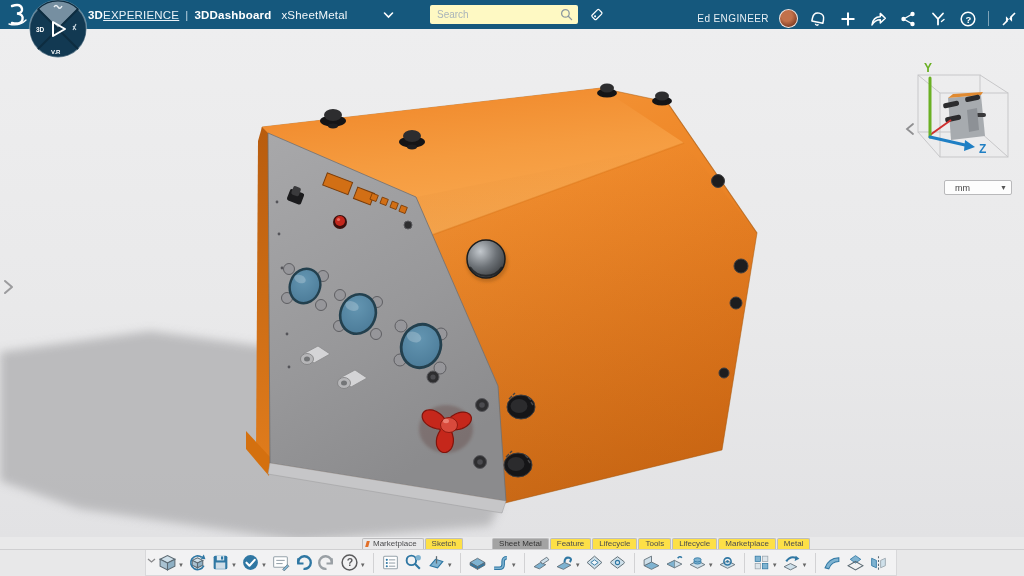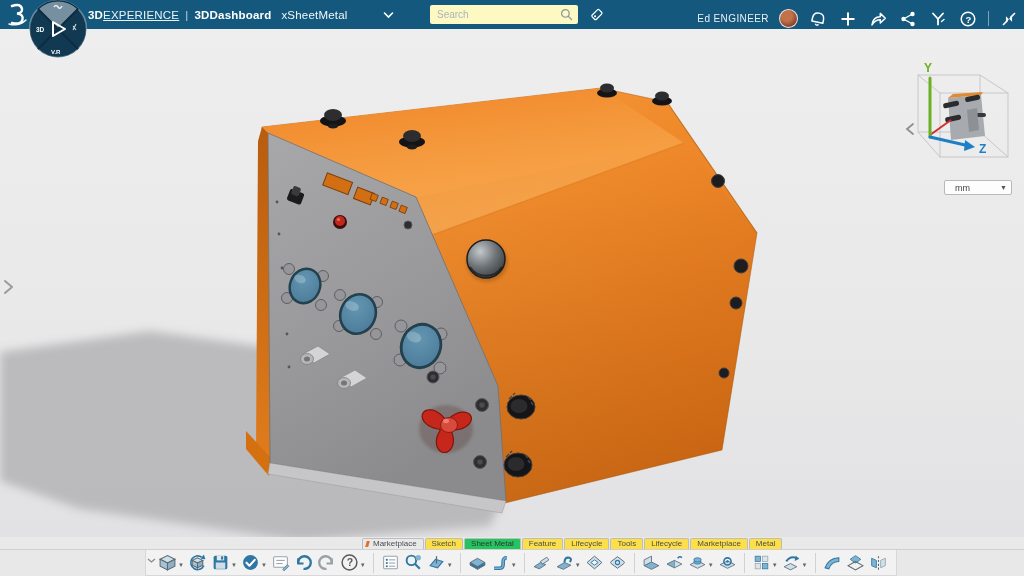--- a/index.html
+++ b/index.html
@@ -33,21 +33,21 @@
   #model-svg{position:absolute;top:0;left:0;}
   #left-expander{position:absolute;left:1px;top:249px;width:16px;height:20px;color:#9b9b9d;z-index:3;}
   #viewcube{position:absolute;left:893px;top:29px;z-index:3;}
   #units-dd{position:absolute;left:944px;top:151px;width:68px;height:15px;background:#fdfdfd;border:1px solid #b9b9bb;border-radius:2px;display:flex;align-items:center;font-size:9px;color:#444;padding:0 4px;z-index:4;}
   #units-dd .val{flex:1;text-align:left;padding-left:6px;}
   #units-dd .caret{font-size:7px;color:#555;}
 
   
   #tabbar{position:absolute;top:537px;left:0;width:1024px;height:12px;display:flex;align-items:flex-end;padding-left:362px;}
   .tab{font-size:8px;line-height:10px;color:#4c4c4e;background:#fde047;border:1px solid #bdbdbf;border-bottom:none;padding:0 6px;margin-right:1px;border-radius:2px 2px 0 0;position:relative;white-space:nowrap;}
-  .tab.active{background:#22c55e;color:#333;}
+  .tab.active{background:#a3a3a3;color:#333;margin-left:28px;}
   .tab.first{background:#e9e9ea;padding-left:10px;}
   .tab.first:before{content:"";position:absolute;left:3px;top:2px;width:3px;height:6px;background:#e2702a;transform:skewX(-15deg);}
 
   
   #toolbar{position:absolute;top:549px;left:0;width:1024px;height:27px;background:#e8e8e9;border-top:1px solid #cfcfd1;}
   #toolbar-strip{position:absolute;left:145px;top:0;height:26px;display:flex;align-items:center;background:#f2f2f3;border:1px solid #d8d8da;border-top:none;padding:0 6px 0 10px;}
   #toolbar-collapse{position:absolute;left:1px;top:1px;color:#8a8a8c;}
   .tgroup{display:flex;align-items:center;}
   .tsep{width:1px;height:20px;background:#d2d2d4;margin:0 5px;}
   .tool{display:flex;align-items:center;border:none;background:transparent;padding:1px;margin:0 1px;cursor:pointer;}

